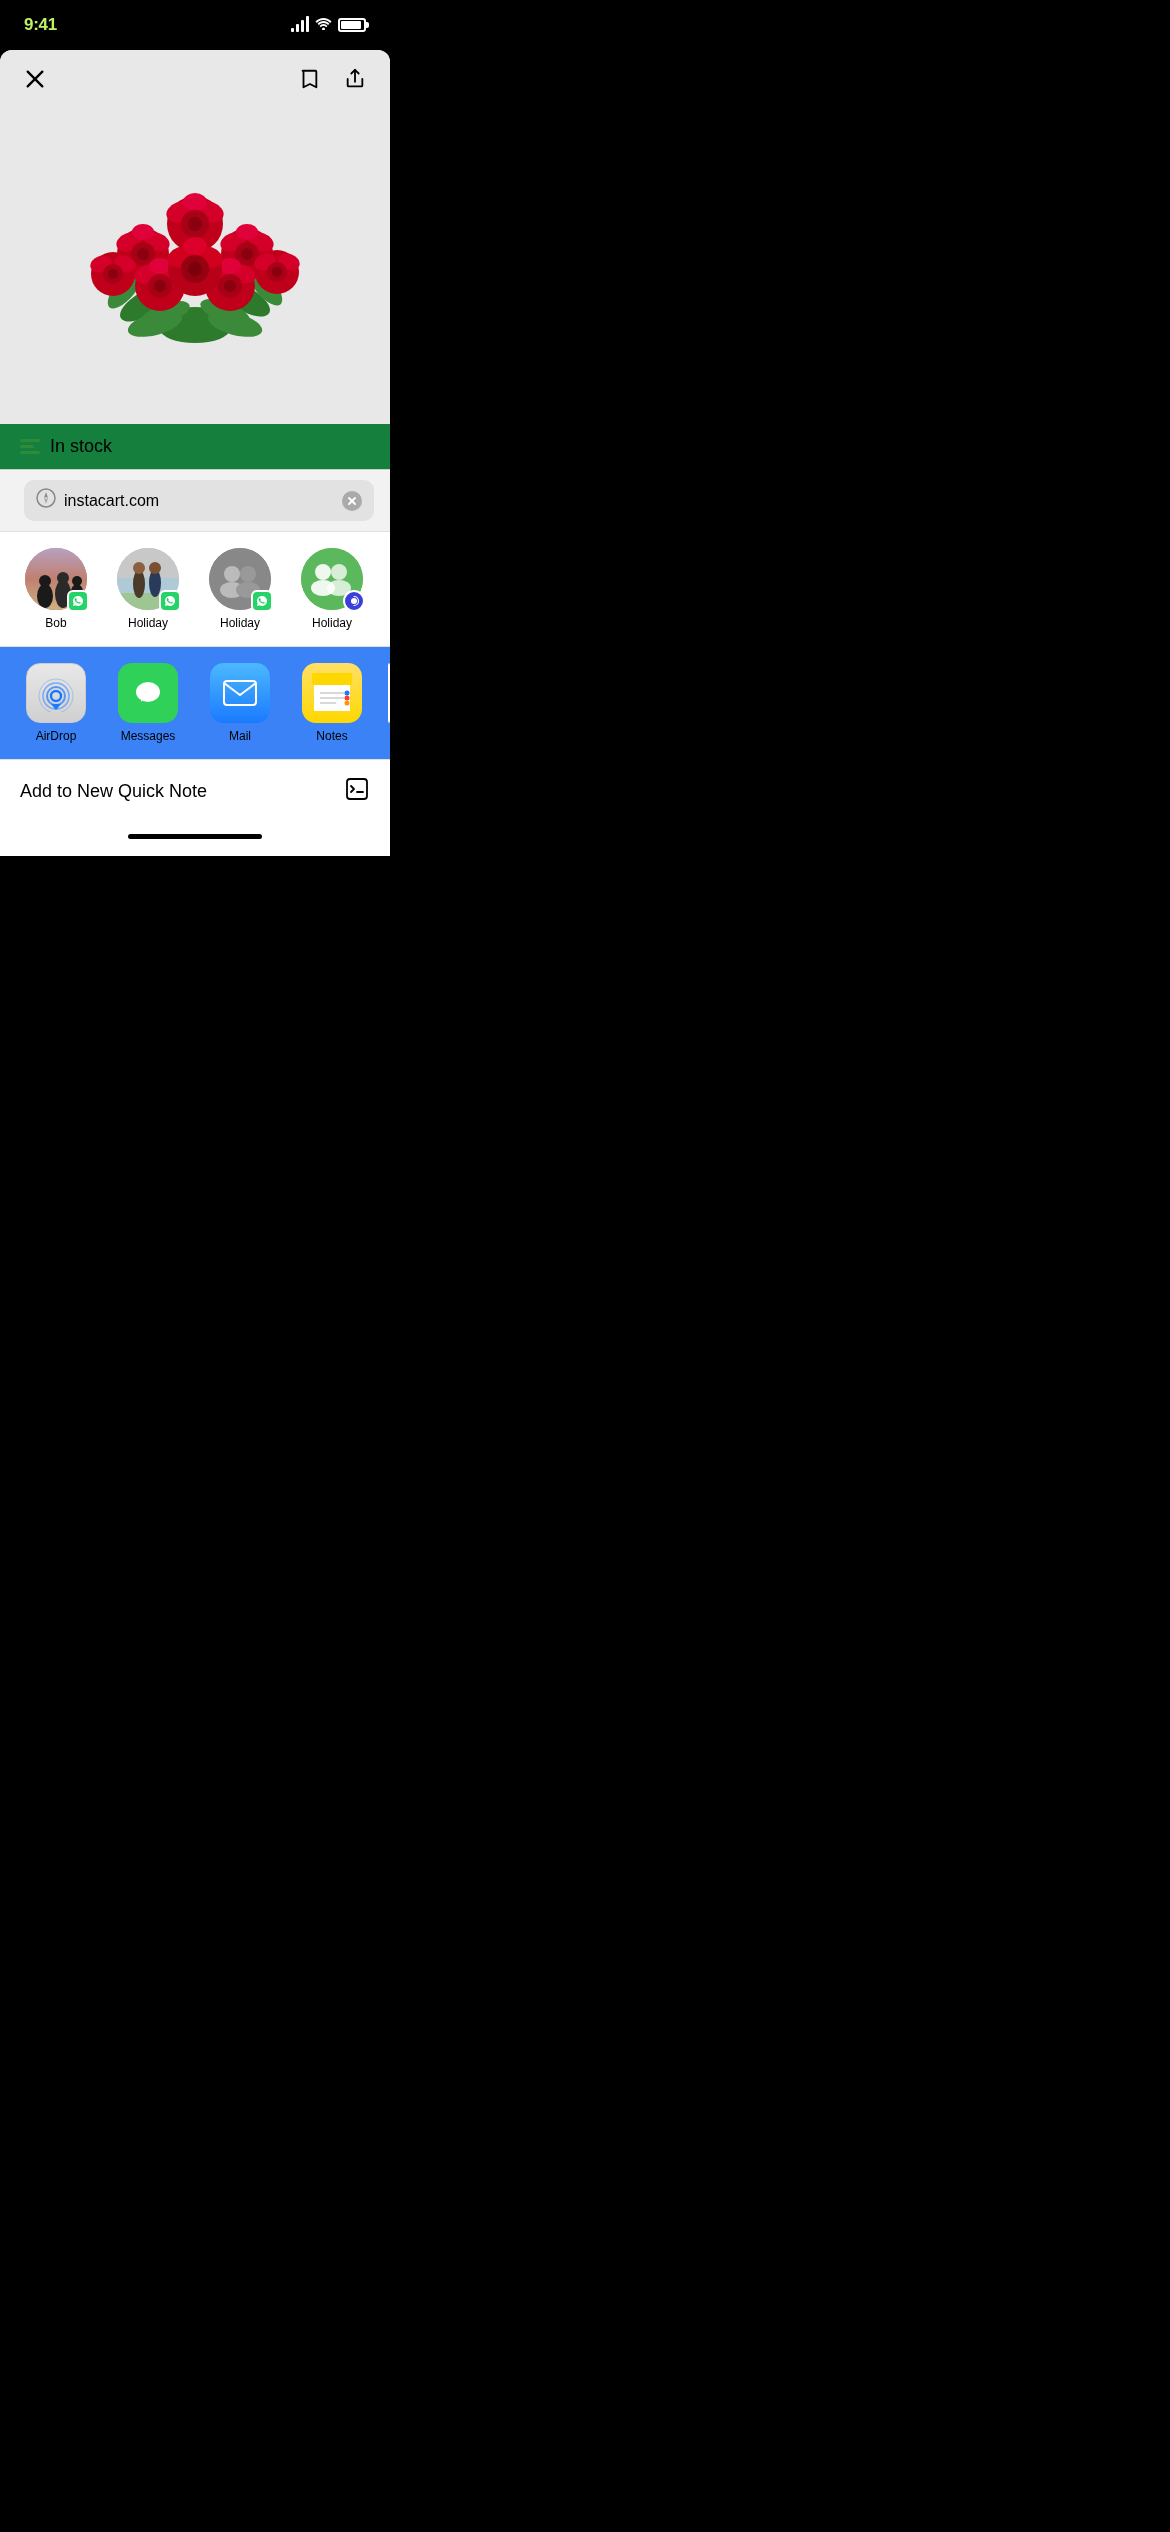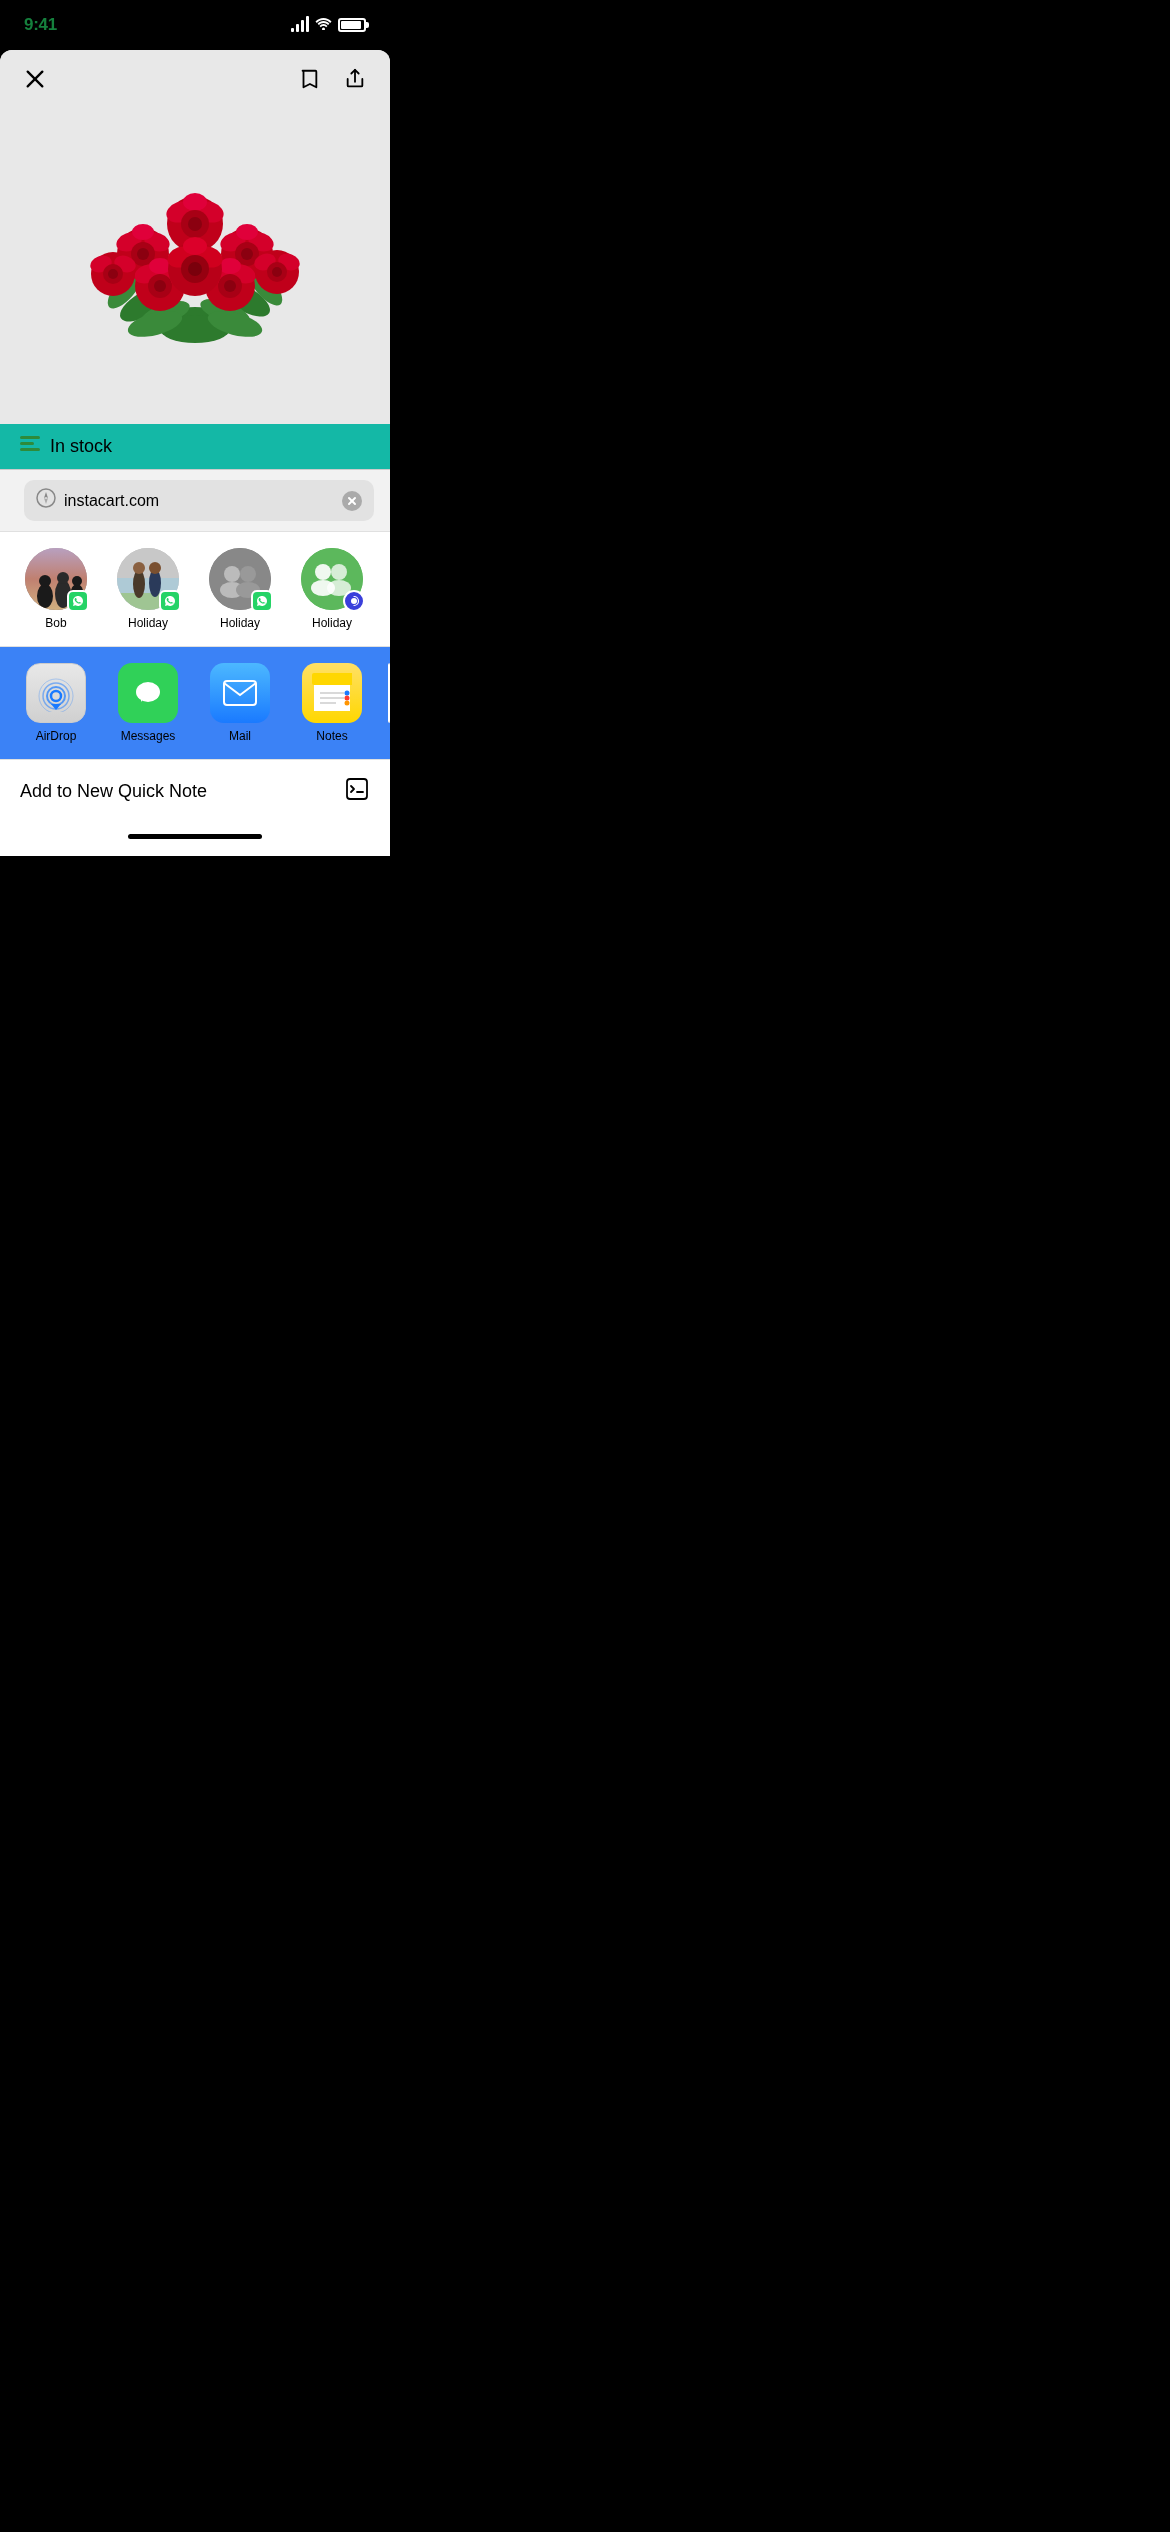--- a/index.html
+++ b/index.html
@@ -16,21 +16,21 @@
     
     .status-bar {
       background: #000;
       height: 50px;
       display: flex;
       align-items: center;
       justify-content: space-between;
       padding: 0 24px;
     }
     .status-time {
-      color: #15803d;
+      color: #bef264;
       font-size: 17px;
       font-weight: 600;
       letter-spacing: -0.3px;
     }
     .status-icons {
       display: flex;
       align-items: center;
       gap: 6px;
     }
     .signal-bars {
@@ -121,24 +121,24 @@
     .roses-container {
       width: 280px;
       height: 260px;
       display: flex;
       align-items: center;
       justify-content: center;
     }
 
     
     .in-stock-bar {
-      background: #14b8a6;
+      background: #15803d;
       padding: 12px 20px;
       display: flex;
-      align-items: flex-start;
+      align-items: center;
       gap: 10px;
       border-bottom: 1px solid #ccc;
     }
     .in-stock-icon {
       display: flex;
       flex-direction: column;
       gap: 3px;
     }
     .in-stock-line {
       height: 3px;

